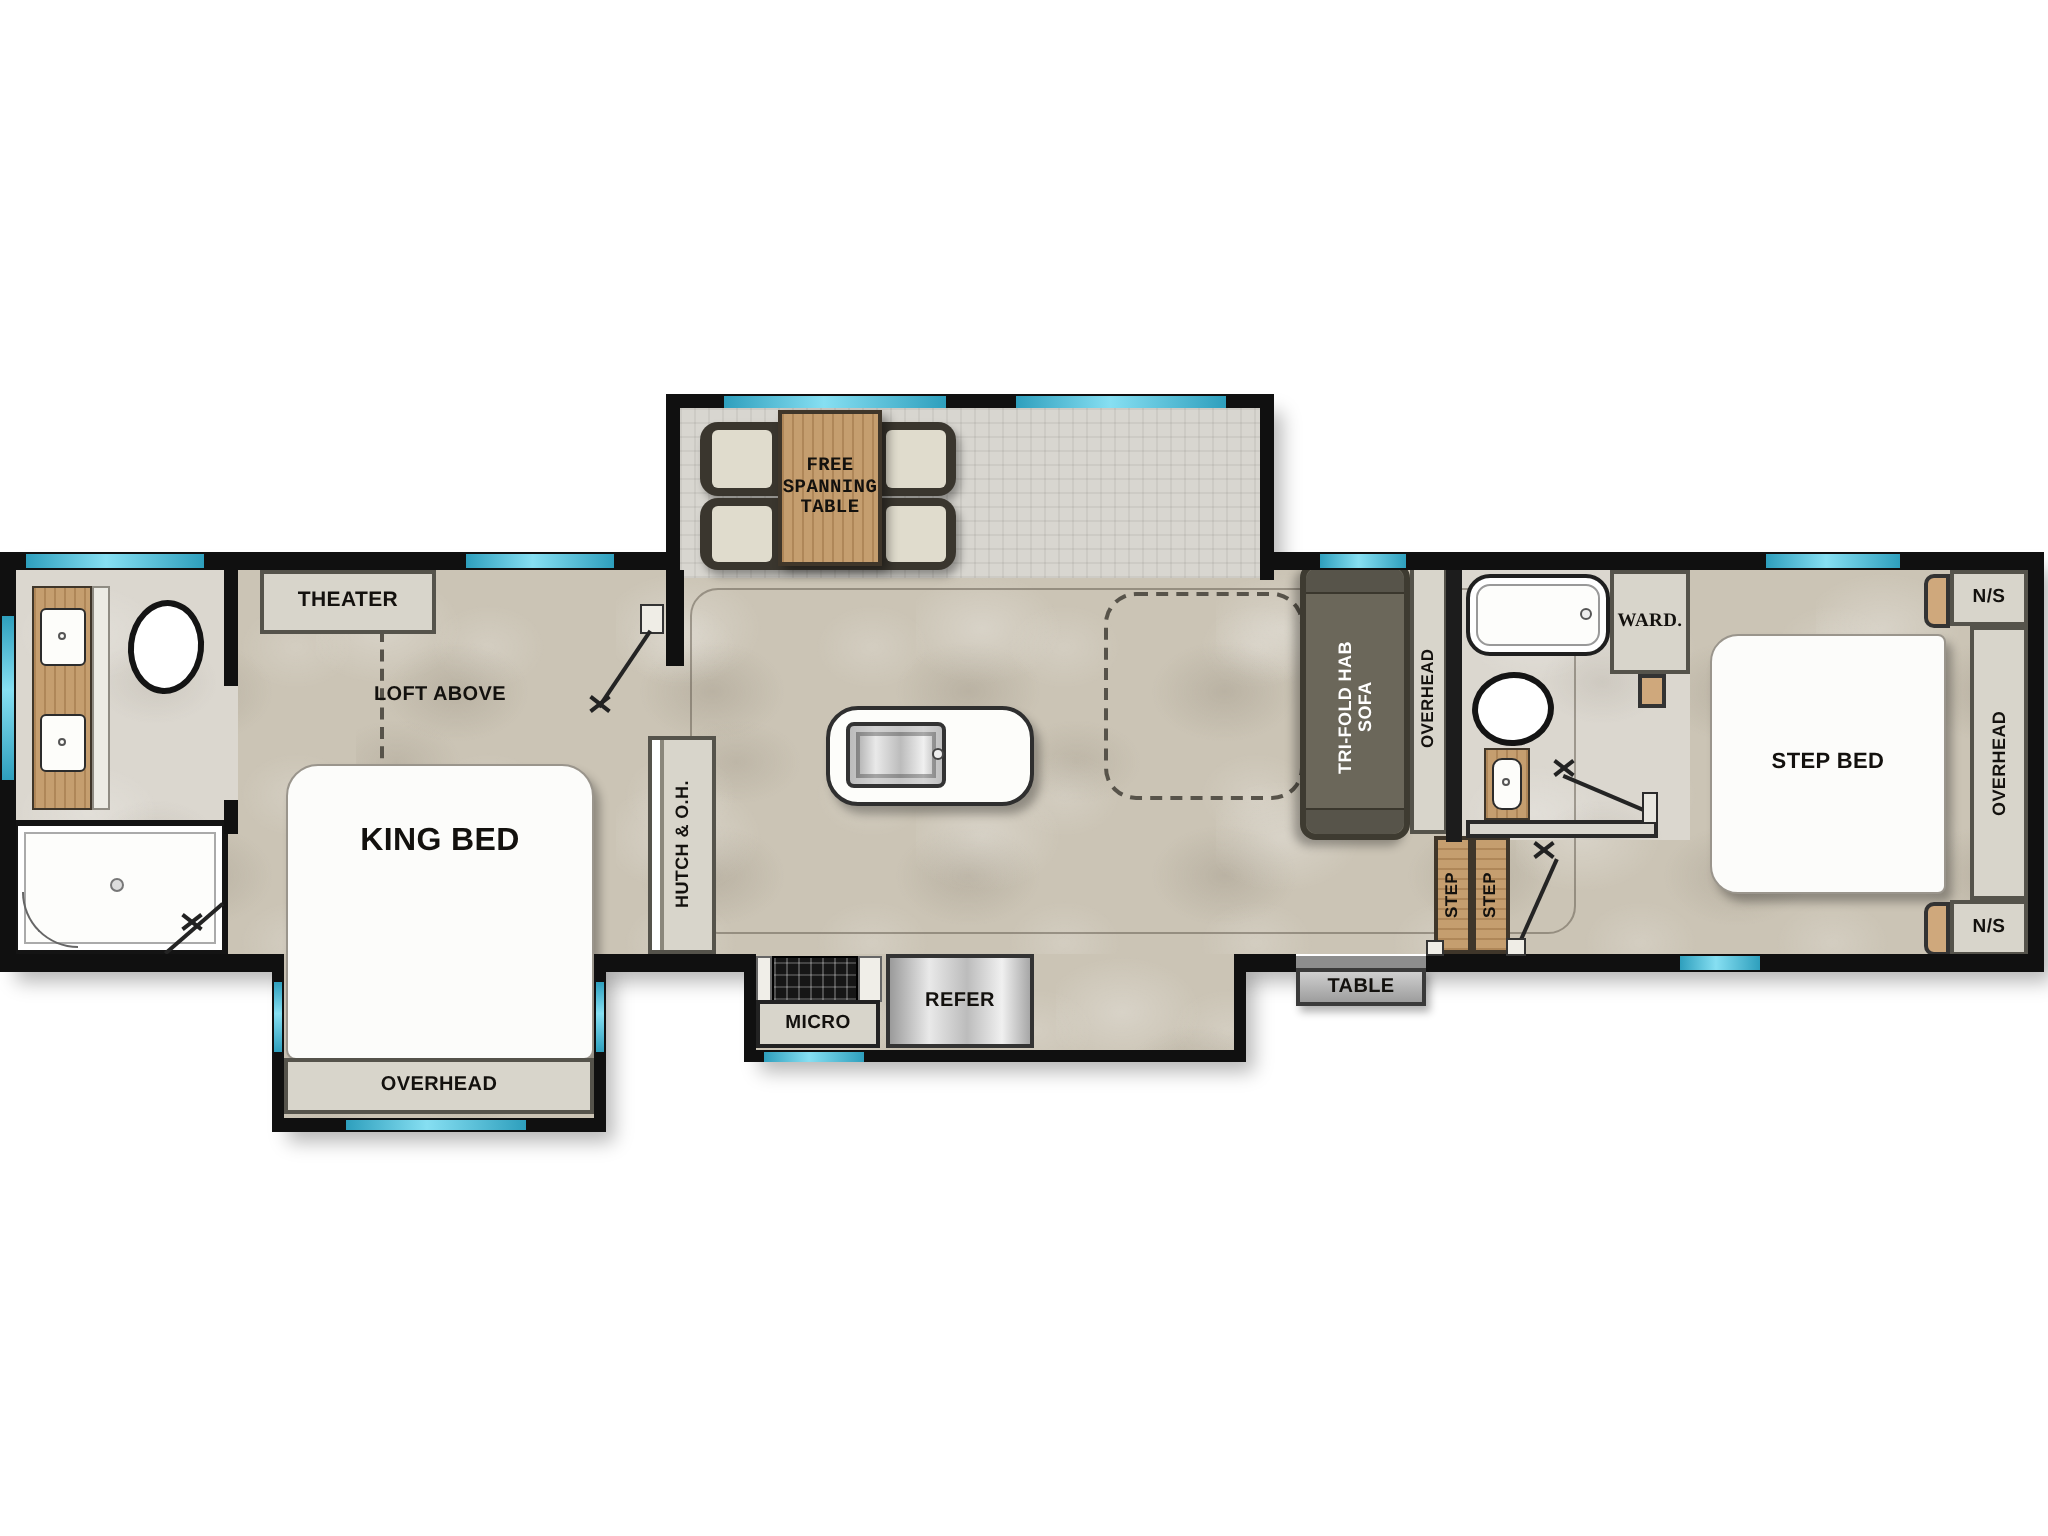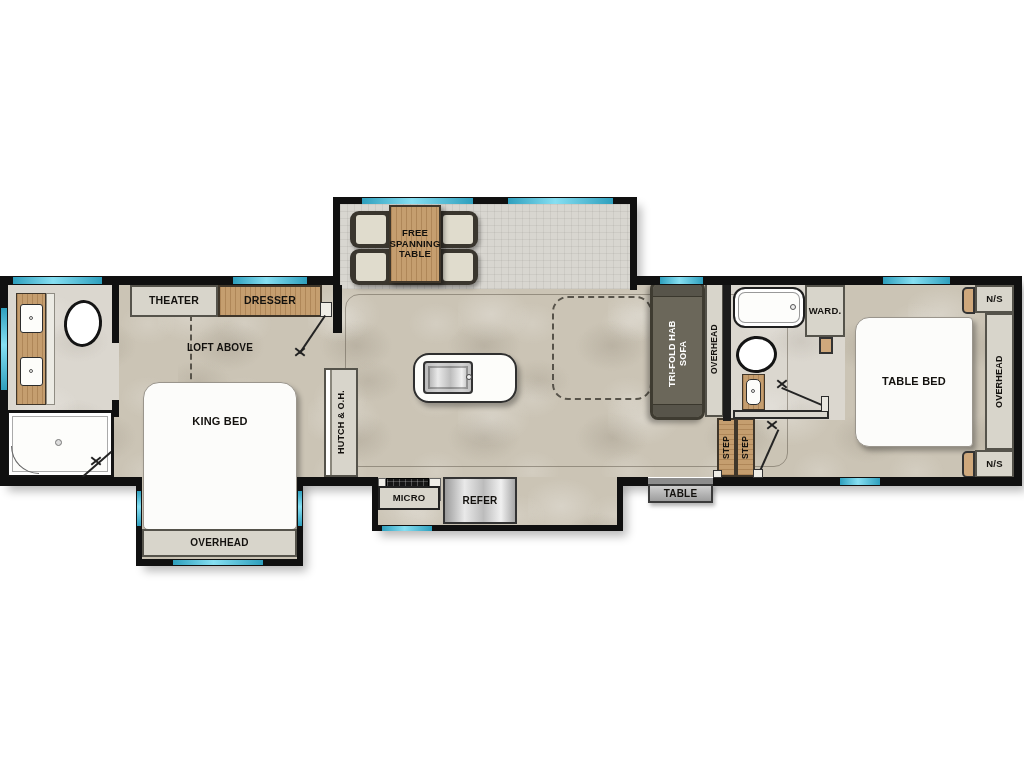--- a/index.html
+++ b/index.html
@@ -20,21 +20,21 @@
     background-image:linear-gradient(rgba(0,0,0,.05) 1px,transparent 1px),
       linear-gradient(90deg,rgba(0,0,0,.05) 1px,transparent 1px);
     background-size:7px 7px;z-index:10;}
   .bathfloor{background-color:#dbd7cf;
     background-image:radial-gradient(ellipse 50px 34px at 30% 35%, rgba(255,255,255,.2), transparent 70%),
       radial-gradient(ellipse 44px 30px at 70% 70%, rgba(110,100,85,.12), transparent 70%);
     background-size:120px 90px,100px 80px;z-index:11;}
   .cab{background:#d8d5cb;border:2px solid #55534b;z-index:30;}
   .woodv{background-color:#c59e6f;
     background-image:repeating-linear-gradient(90deg,rgba(118,74,30,.28) 0 1px,transparent 1px 5px);
-    border:2px solid #3f362a;z-index:30;}
+    border:2px solid #3f362a;z-index:30;font-family:Liberation Mono, monospace;}
   .woodh{background-color:#c59e6f;
     background-image:repeating-linear-gradient(0deg,rgba(118,74,30,.28) 0 1px,transparent 1px 5px);
     border:2px solid #3f362a;z-index:30;}
   .whitebox{background:#fdfdfa;border:2px solid #2c2c2c;z-index:30;}
   .softwhite{background:#fcfcfa;border:1px solid #9a958c;box-shadow:3px 4px 5px rgba(0,0,0,.3);z-index:28;}
   .olive{background:#6b675a;border:3px solid #3e3b31;z-index:30;}
   .lab{font-weight:bold;color:#13110e;display:flex;align-items:center;justify-content:center;
        text-align:center;letter-spacing:.2px;white-space:pre-line;line-height:1.12;z-index:35;}
   .vlab{writing-mode:vertical-rl;transform:rotate(180deg);}
   .white{color:#ffffff;}
@@ -69,27 +69,24 @@
   <div class="abs stone" style="left:378px;top:477px;width:239px;height:49px;"></div>
 
   <div class="abs edge" style="left:345px;top:294px;width:443px;height:173px;"></div>
   <div class="abs dashrect" style="left:552px;top:296px;width:100px;height:104px;"></div>
   <div class="abs dashv" style="left:190px;top:315px;width:0;height:161px;"></div>
   <div class="abs dashh" style="left:190px;top:476px;width:97px;height:0;"></div>
 
   <div class="abs cab" style="left:130px;top:285px;width:88px;height:32px;">
     <div class="lab" style="width:100%;height:100%;font-size:10.5px;">THEATER</div>
   </div>
-  <div class="abs woodv" style="left:218px;top:285px;width:104px;height:32px;">
-    <div class="lab" style="width:100%;height:100%;font-size:10.5px;">DRESSER</div>
-  </div>
   <div class="abs lab" style="left:170px;top:341px;width:100px;height:13px;font-size:10px;">LOFT ABOVE</div>
 
   <div class="abs softwhite" style="left:143px;top:382px;width:154px;height:148px;border-radius:16px 16px 5px 5px;"></div>
-  <div class="abs lab" style="left:143px;top:414px;width:154px;height:14px;font-size:11px;">KING BED</div>
+  <div class="abs lab" style="left:143px;top:414px;width:154px;height:14px;font-size:16px;">KING BED</div>
   <div class="abs cab" style="left:142px;top:529px;width:155px;height:28px;">
     <div class="lab" style="width:100%;height:100%;font-size:10px;">OVERHEAD</div>
   </div>
 
   <div class="abs woodv" style="left:16px;top:293px;width:30px;height:112px;border-width:1.5px;"></div>
   <div class="abs" style="left:46px;top:293px;width:9px;height:112px;background:#ecebe4;border:1px solid #8f8c83;z-index:30;"></div>
   <div class="abs whitebox" style="left:20px;top:304px;width:23px;height:29px;border-width:1.5px;border-radius:3px;z-index:31;"></div>
   <div class="abs dot" style="left:29px;top:316px;width:4px;height:4px;border:1px solid #555;"></div>
   <div class="abs whitebox" style="left:20px;top:357px;width:23px;height:29px;border-width:1.5px;border-radius:3px;z-index:31;"></div>
   <div class="abs dot" style="left:29px;top:369px;width:4px;height:4px;border:1px solid #555;"></div>
@@ -135,21 +132,21 @@
     <div class="lab vlab white" style="position:absolute;left:0;top:13px;width:100%;height:113px;font-size:9px;">TRI-FOLD HAB
 SOFA</div>
   </div>
   <div class="abs cab" style="left:705px;top:281px;width:19px;height:136px;">
     <div class="lab vlab" style="width:100%;height:100%;font-size:8.5px;">OVERHEAD</div>
   </div>
   <div class="abs" style="left:723px;top:282px;width:8px;height:139px;background:#1c1c1c;z-index:40;"></div>
 
   <div class="abs" style="left:733px;top:287px;width:72px;height:41px;background:#fdfdfb;border:2.5px solid #1f1f1f;border-radius:12px;box-shadow:inset 0 0 0 3px #fff, inset 0 0 0 4px #999;z-index:30;"></div>
   <div class="abs dot" style="left:790px;top:304px;width:6px;height:6px;border:1.5px solid #555;background:#eee;"></div>
-  <div class="abs cab" style="left:805px;top:285px;width:40px;height:52px;">
+  <div class="abs cab" style="left:805px;top:285px;width:40px;height:52px;font-family:Liberation Serif, serif;">
     <div class="lab" style="width:100%;height:100%;font-size:9.5px;">WARD.</div>
   </div>
   <div class="abs" style="left:819px;top:337px;width:14px;height:17px;background:#cfa87c;border:2px solid #333;z-index:29;"></div>
   <div class="abs" style="left:736px;top:336px;width:41px;height:37px;background:#fff;border:3.5px solid #141414;border-radius:50%;transform:rotate(-6deg);z-index:31;"></div>
   <div class="abs woodv" style="left:742px;top:374px;width:23px;height:36px;border-width:1.5px;z-index:31;"></div>
   <div class="abs whitebox" style="left:746px;top:379px;width:15px;height:26px;border-width:1.5px;border-radius:5px;z-index:32;"></div>
   <div class="abs dot" style="left:751px;top:389px;width:4px;height:4px;border:1px solid #555;"></div>
 
   <div class="abs" style="left:733px;top:410px;width:96px;height:9px;background:#d9d6ce;border:2px solid #2a2a2a;z-index:40;"></div>
   <div class="abs" style="left:821px;top:396px;width:8px;height:16px;background:#e8e6df;border:1.5px solid #2a2a2a;z-index:41;"></div>
@@ -165,37 +162,37 @@
   <div class="abs" style="left:753px;top:469px;width:10px;height:9px;background:#efede6;border:1.5px solid #333;z-index:41;"></div>
   <div class="abs doorline" style="left:758px;top:473px;width:48px;transform:rotate(-66deg);"></div>
   <div class="abs xm" style="left:766px;top:419px;"></div>
   <div class="abs" style="left:648px;top:478px;width:65px;height:6px;background:#8d8d8d;z-index:44;"></div>
   <div class="abs" style="left:648px;top:484px;width:65px;height:19px;background:linear-gradient(180deg,#cfcfcf,#9d9d9d);border:2px solid #3a3a3a;box-shadow:2px 3px 4px rgba(0,0,0,.3);z-index:30;">
     <div class="lab" style="width:100%;height:100%;font-size:10px;">TABLE</div>
   </div>
   <div class="abs" style="left:713px;top:470px;width:9px;height:8px;background:#efede6;border:1px solid #333;z-index:41;"></div>
 
   <div class="abs softwhite" style="left:855px;top:317px;width:118px;height:130px;border-radius:14px 4px 4px 14px;"></div>
-  <div class="abs lab" style="left:855px;top:374px;width:118px;height:14px;font-size:11px;">TABLE BED</div>
+  <div class="abs lab" style="left:855px;top:374px;width:118px;height:14px;font-size:11px;">STEP BED</div>
   <div class="abs" style="left:962px;top:287px;width:13px;height:27px;background:#cfa87c;border:2px solid #333;border-radius:5px 0 0 5px;z-index:30;"></div>
   <div class="abs" style="left:962px;top:451px;width:13px;height:27px;background:#cfa87c;border:2px solid #333;border-radius:5px 0 0 5px;z-index:30;"></div>
   <div class="abs cab" style="left:975px;top:285px;width:39px;height:28px;">
     <div class="lab" style="width:100%;height:100%;font-size:9.5px;">N/S</div>
   </div>
   <div class="abs cab" style="left:975px;top:450px;width:39px;height:28px;">
     <div class="lab" style="width:100%;height:100%;font-size:9.5px;">N/S</div>
   </div>
   <div class="abs cab" style="left:985px;top:313px;width:29px;height:137px;">
     <div class="lab vlab" style="width:100%;height:100%;font-size:9px;">OVERHEAD</div>
   </div>
 
   <div class="abs" style="left:378px;top:478px;width:8px;height:23px;background:#f0eee8;border:1px solid #666;z-index:30;"></div>
   <div class="abs" style="left:386px;top:478px;width:43px;height:23px;background:#161616;background-image:repeating-linear-gradient(90deg,rgba(255,255,255,.25) 0 1px,transparent 1px 6px),repeating-linear-gradient(0deg,rgba(255,255,255,.2) 0 1px,transparent 1px 6px);border:1.5px solid #000;z-index:30;"></div>
   <div class="abs" style="left:429px;top:478px;width:12px;height:23px;background:#f0eee8;border:1px solid #666;z-index:30;"></div>
-  <div class="abs cab" style="left:378px;top:486px;width:62px;height:24px;border-color:#222;">
+  <div class="abs cab" style="left:378px;top:500px;width:62px;height:24px;border-color:#222;">
     <div class="lab" style="width:100%;height:100%;font-size:9.5px;">MICRO</div>
   </div>
   <div class="abs metal" style="left:443px;top:477px;width:74px;height:47px;">
     <div class="lab" style="width:100%;height:100%;font-size:10px;">REFER</div>
   </div>
 
   <div class="abs wall" style="left:0;top:276px;width:333px;height:9px;"></div>
   <div class="abs wall" style="left:637px;top:276px;width:385px;height:9px;"></div>
   <div class="abs wall" style="left:0;top:276px;width:8px;height:210px;"></div>
   <div class="abs wall" style="left:1014px;top:276px;width:8px;height:210px;"></div>

